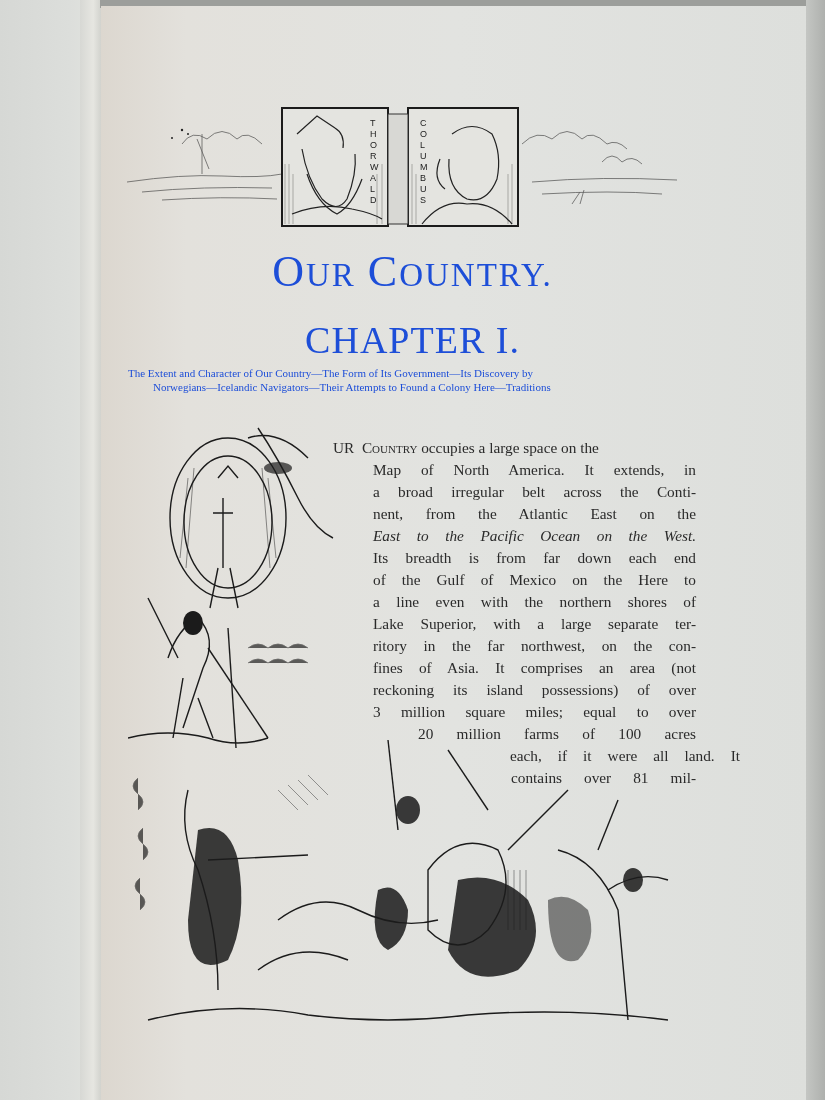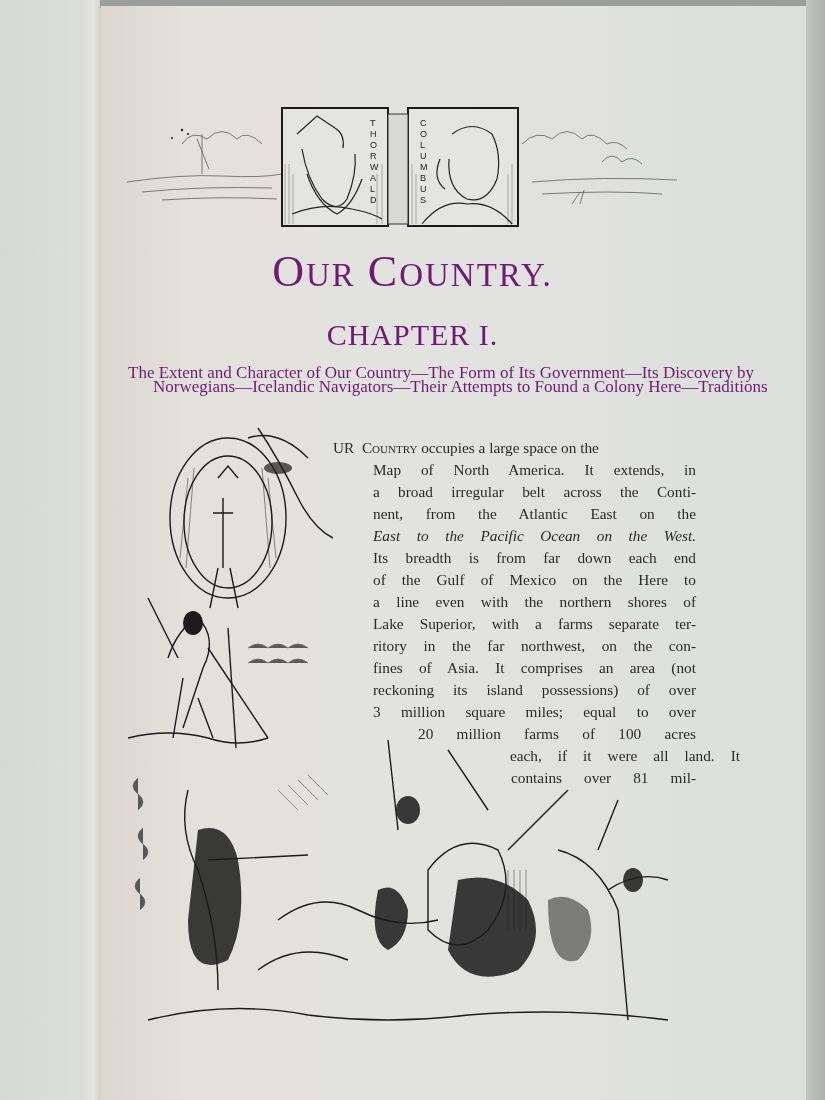--- a/index.html
+++ b/index.html
@@ -3,26 +3,26 @@
 <meta charset="utf-8">
 <style>
   html,body{margin:0;padding:0;}
   body{width:825px;height:1100px;overflow:hidden;background:#c9cbc8;position:relative;font-family:"Liberation Serif",serif;}
   .left-leaf{position:absolute;left:0;top:0;width:100px;height:1100px;background:linear-gradient(90deg,#d6d8d5 0%,#dcdedb 70%,#e2e3df 100%);}
   .left-edge{position:absolute;left:80px;top:0;width:22px;height:1100px;background:linear-gradient(90deg,#d7d8d4,#e6e6e1 60%,#cfd0cb);}
   .top-strip{position:absolute;left:100px;top:0;width:725px;height:8px;background:#9c9e9b;}
   .page{position:absolute;left:101px;top:6px;width:710px;height:1094px;background:linear-gradient(90deg,#dcd7cf 0%,#e3e1dc 12%,#e2e3e0 50%,#dddfdc 100%);}
   .right-shadow{position:absolute;left:806px;top:0;width:19px;height:1100px;background:linear-gradient(90deg,#c4c6c3,#aeb0ad);}
   .abs{position:absolute;}
-  .ink{color:#701a75;}
+  .ink{color:#1d4ed8;}
   .title{left:0;width:825px;top:246px;text-align:center;font-size:40px;letter-spacing:2px;}
   .title .big{font-size:44px;}
   .title .sm{font-size:33px;}
-  .chapter{left:0;width:825px;top:318px;text-align:center;font-size:30px;letter-spacing:1px;}
-  .synopsis{left:128px;width:570px;top:366px;font-size:17px;line-height:14px;text-align:justify;}
+  .chapter{left:0;width:825px;top:318px;text-align:center;font-size:38px;letter-spacing:1px;}
+  .synopsis{left:128px;width:570px;top:366px;font-size:11px;line-height:14px;text-align:justify;}
   .synopsis div{white-space:nowrap;}
   .syn2,.syn3{padding-left:25px;}
   .body-text{font-size:15.3px;line-height:22.1px;color:#2a2a2a;}
   .line{position:absolute;white-space:nowrap;text-align:justify;text-align-last:justify;}
   .sc{font-variant:small-caps;}
   .illus{position:absolute;}
 </style>
 </head>
 <body>
 
@@ -116,21 +116,21 @@
     <span class="sc">Country</span>
     <span>occupies a large space on the</span>
   </div>
   <div class="line" style="left:373px;top:459px;width:323px;">Map of North America.  It extends, in</div>
   <div class="line" style="left:373px;top:481px;width:323px;">a broad irregular belt across the Conti-</div>
   <div class="line" style="left:373px;top:503px;width:323px;">nent, from the Atlantic East on the</div>
   <div class="line" style="left:373px;top:525px;width:323px;font-style:italic;">East to the Pacific Ocean on the West.</div>
   <div class="line" style="left:373px;top:547px;width:323px;">Its breadth is from far down each end</div>
   <div class="line" style="left:373px;top:569px;width:323px;">of the Gulf of Mexico on the Here to</div>
   <div class="line" style="left:373px;top:591px;width:323px;">a line even with the northern shores of</div>
-  <div class="line" style="left:373px;top:613px;width:323px;">Lake Superior, with a farms separate ter-</div>
+  <div class="line" style="left:373px;top:613px;width:323px;">Lake Superior, with a large separate ter-</div>
   <div class="line" style="left:373px;top:635px;width:323px;">ritory in the far northwest, on the con-</div>
   <div class="line" style="left:373px;top:657px;width:323px;">fines of Asia.  It comprises an area (not</div>
   <div class="line" style="left:373px;top:679px;width:323px;">reckoning its island possessions) of over</div>
   <div class="line" style="left:373px;top:701px;width:323px;">3 million square miles; equal to over</div>
   <div class="line" style="left:418px;top:723px;width:278px;">20 million farms of 100 acres</div>
   <div class="line" style="left:466px;top:745px;width:230px;margin-left:44px;">each, if it were all land.  It</div>
   <div class="line" style="left:511px;top:767px;width:185px;">contains over 81 mil-</div>
 </div>
 
 <svg class="illus" style="left:128px;top:730px" width="570" height="320" viewBox="0 0 570 320">

